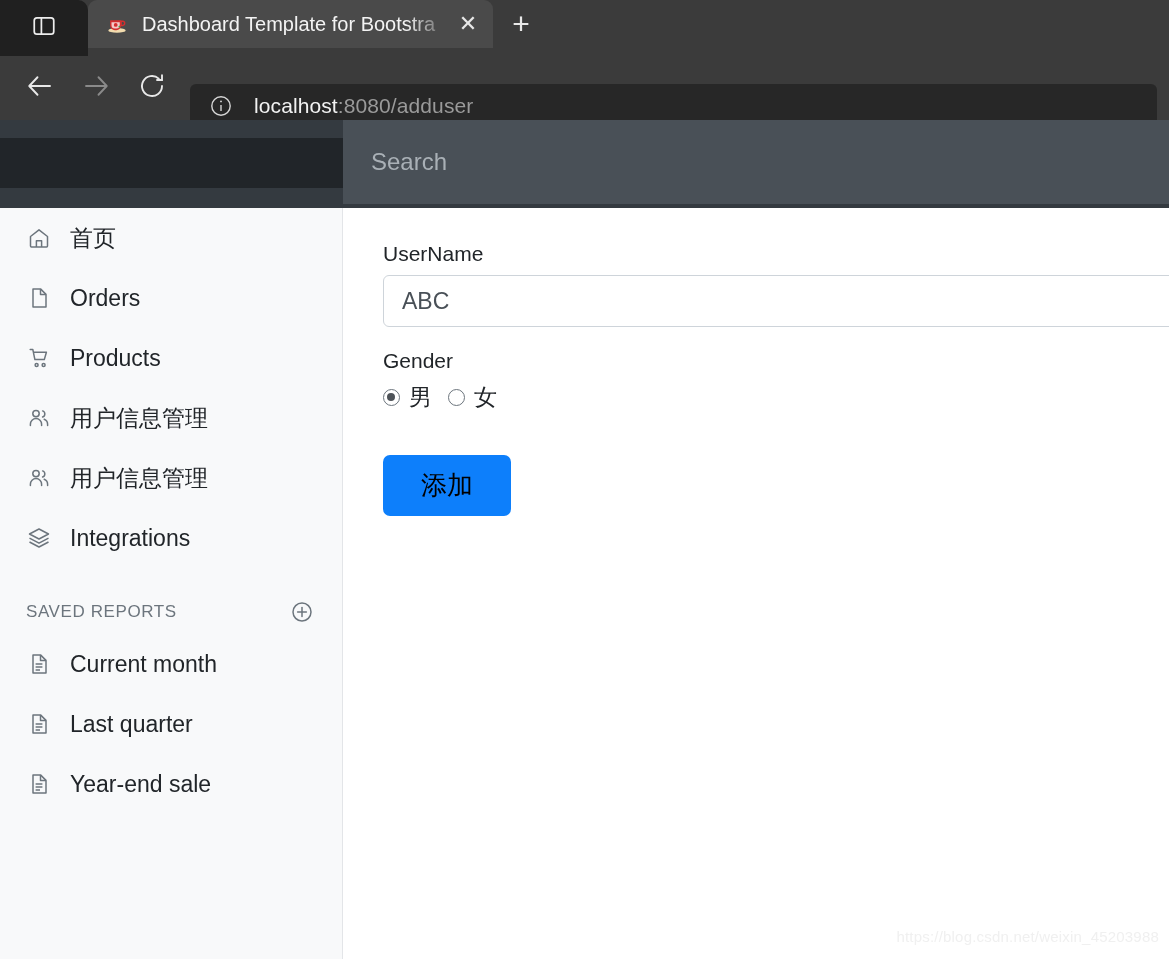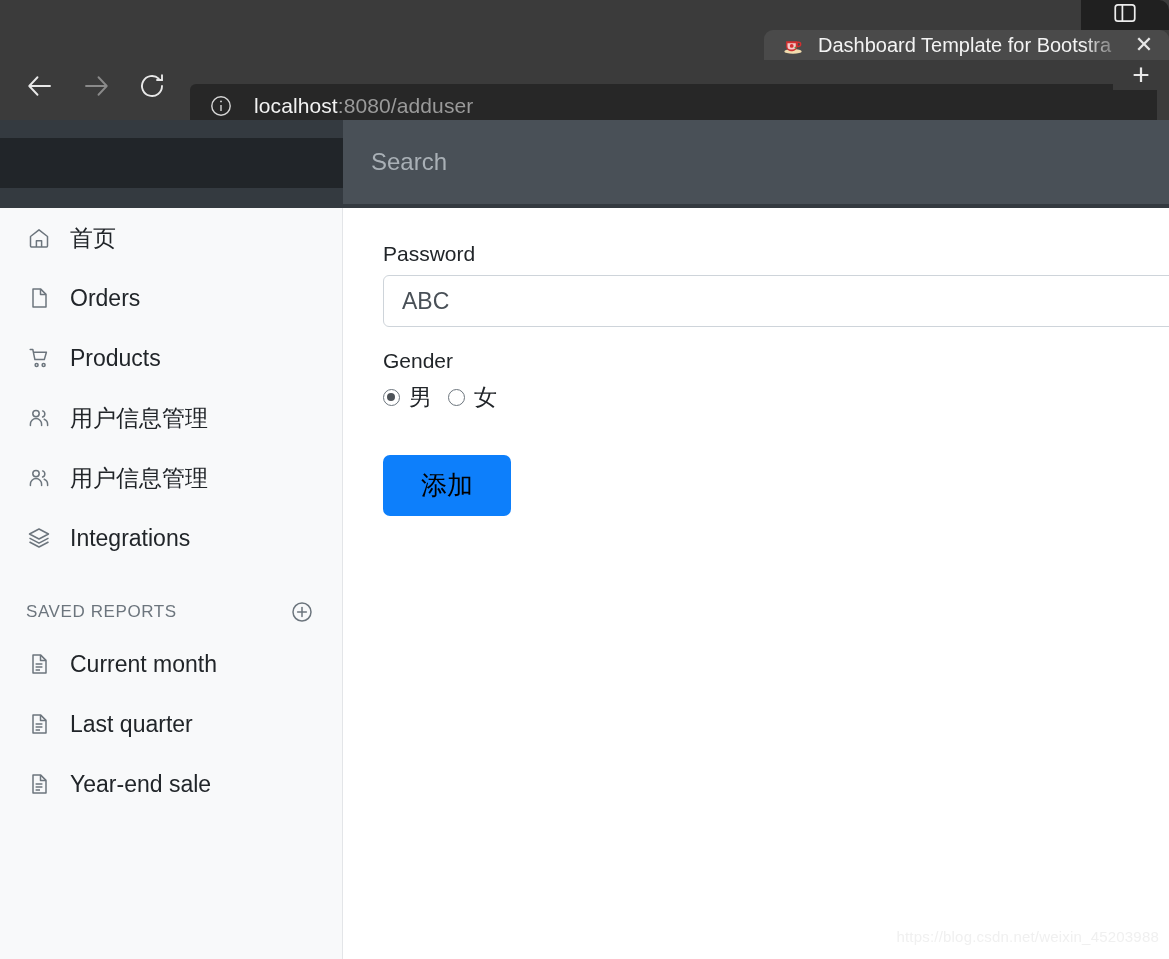--- a/index.html
+++ b/index.html
@@ -7,22 +7,22 @@
     width: 1169px; height: 959px;
     font-family: "Liberation Sans", "DejaVu Sans", sans-serif;
     overflow: hidden;
     background: #ffffff;
   }
 
   
   .browser-chrome { width: 1169px; background: #3b3b3b; }
 
   .tabstrip {
-    height: 56px; display: flex; align-items: flex-end;
-    background: #3b3b3b; position: relative; flex-direction: column;
+    height: 56px; display: flex; 
+    background: #3b3b3b; position: relative;
   }
   .winbtn {
     width: 88px; height: 56px; background: #202020;
     border-top-right-radius: 10px;
     display: flex; align-items: center; justify-content: center;
   }
   .winbtn svg { width: 26px; height: 26px; }
 
   .tab {
     height: 48px; width: 405px; background: #4a4a4a;
@@ -356,21 +356,21 @@
               <line x1="8.6" y1="18" x2="13" y2="18"></line>
           </svg>
         </span>
         <span>Year-end sale</span>
       </div>
     </div>
 
     <div class="main">
 
       <div class="field-group">
-        <div class="field-label">Password</div>
+        <div class="field-label">UserName</div>
         <input class="field-input" type="text" value="ABC" style="">
       </div>
 
 
 
       <div class="field-group">
         <div class="field-label">Gender</div>
         <div class="radio-row">
           <label class="radio-opt">
             <span class="radio-mark checked"></span>

